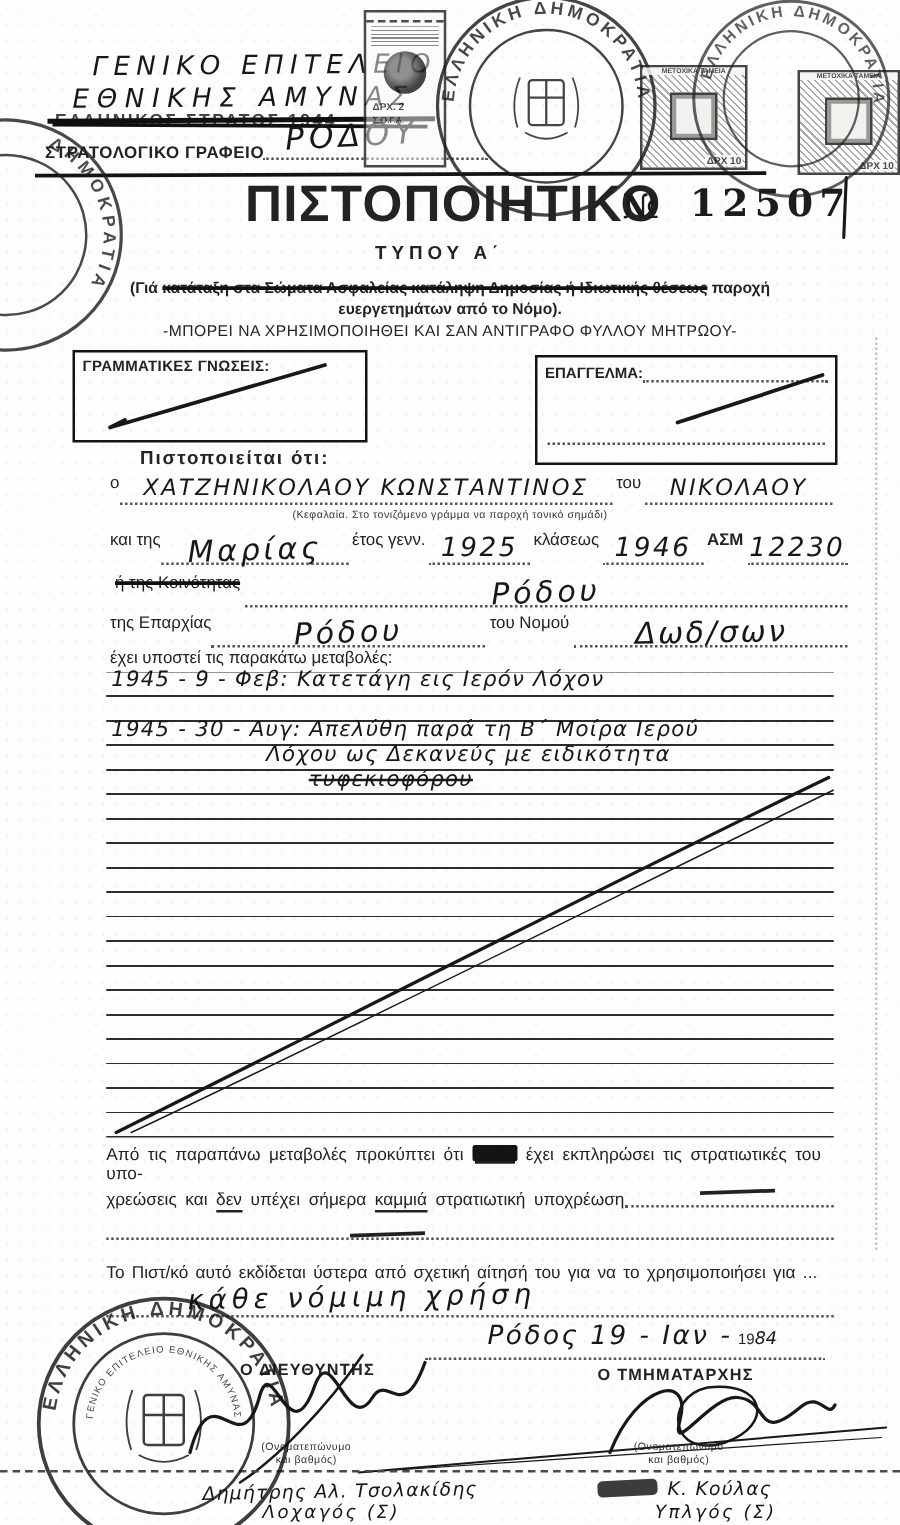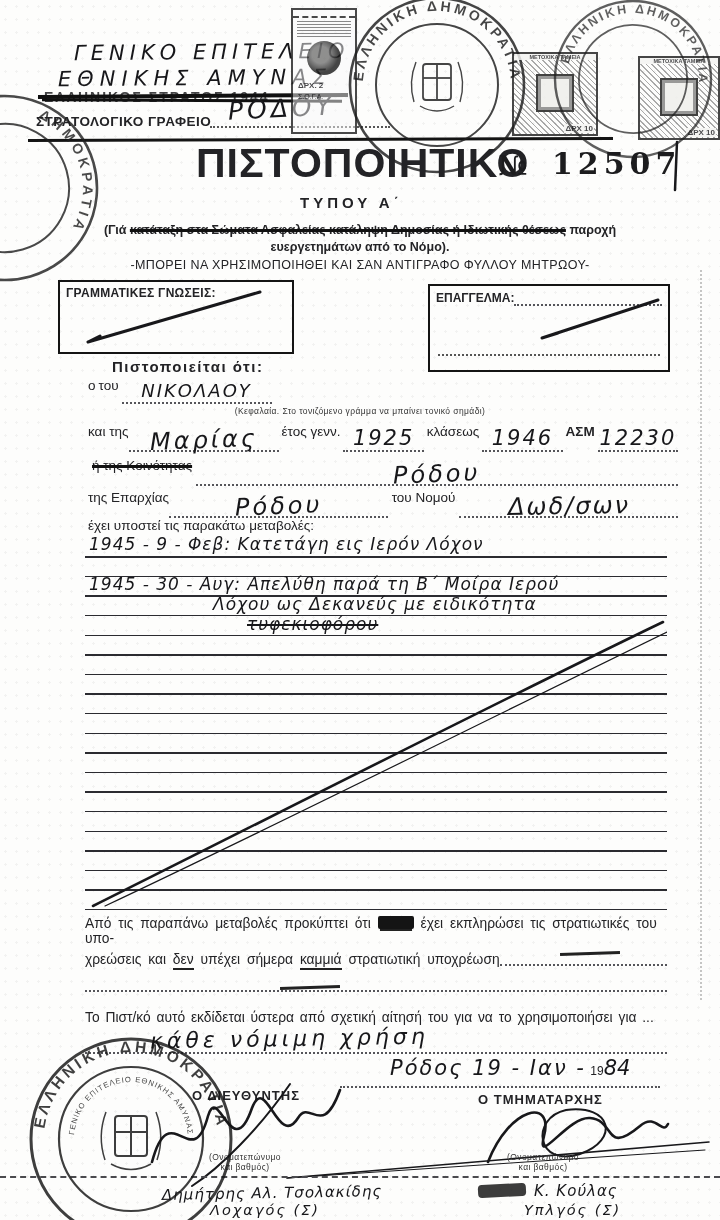--- a/index.html
+++ b/index.html
@@ -142,26 +142,29 @@
     <div style="position:absolute;left:8px;right:8px;bottom:14px;border-bottom:2.2px dotted #555;"></div>
     <svg width="238" height="84" style="position:absolute;left:0;top:0;">
       <path class="penline" d="M 112,52 L 228,14 M 112,52 L 128,47" stroke-width="3"></path>
     </svg>
   </div>
 
   <div class="abs printed b" style="left:112px;top:358px;font-size:15px;letter-spacing:1.5px;">Πιστοποιείται ότι:</div>
 
   <div class="abs row" style="left:88px;top:378px;width:578px;">
     <span class="printed" style="font-size:13.5px;">ο</span>
+    <span class="fill" style="height:24px;">
+      <span class="hw" style="font-size:18px;letter-spacing:2px;">ΧΑΤΖΗΝΙΚΟΛΑΟΥ ΚΩΝΣΤΑΝΤΙΝΟΣ</span>
+    </span>
     <span class="printed" style="font-size:13.5px;padding:0 3px;">του</span>
     <span class="fill" style="height:24px;max-width:150px;">
       <span class="hw" style="font-size:18px;letter-spacing:2px;">ΝΙΚΟΛΑΟΥ</span>
     </span>
   </div>
-  <div class="abs tiny" style="left:150px;top:406px;width:420px;text-align:center;">(Κεφαλαία. Στο τονιζόμενο γράμμα να μπαίνει τονικό σημάδι)</div>
+  <div class="abs tiny" style="left:150px;top:406px;width:420px;text-align:center;">(Κεφαλαία. Στο τονιζόμενο γράμμα να παροχή τονικό σημάδι)</div>
 
   <div class="abs row" style="left:88px;top:424px;width:590px;">
     <span class="printed" style="font-size:13.5px;">και της</span>
     <span class="fill" style="height:26px;min-width:150px;">
       <span class="hw" style="font-size:24px;letter-spacing:3px;transform:rotate(-2deg);display:inline-block;">Μαρίας</span>
     </span>
     <span class="printed" style="font-size:13.5px;padding:0 3px;">έτος γενν.</span>
     <span class="fill" style="height:26px;min-width:64px;">
       <span class="hw" style="font-size:21px;letter-spacing:2px;margin-top:32px;">1925</span>
     </span>
@@ -223,21 +226,21 @@
   <div class="abs" style="left:560px;top:952px;width:60px;height:2.5px;background:#222;transform:rotate(-2deg);"></div>
   <div class="abs" style="left:280px;top:986px;width:60px;height:2.5px;background:#222;transform:rotate(-2deg);"></div>
 
   <div class="abs printed" style="left:85px;top:1010px;width:590px;font-size:13.8px;word-spacing:2px;">Το Πιστ/κό αυτό εκδίδεται ύστερα από σχετική αίτησή του για να το χρησιμοποιήσει για ...</div>
   <div class="abs dotrow" style="left:85px;top:1050px;width:582px;height:2px;"></div>
   <div class="abs hw" style="left:150px;top:1026px;font-size:22px;letter-spacing:4px;transform:rotate(-1deg);">κάθε νόμιμη χρήση</div>
 
   <div class="abs dotrow" style="left:340px;top:1084px;width:320px;height:2px;"></div>
   <div class="abs" style="left:390px;top:1056px;white-space:nowrap;">
     <span class="hw" style="font-size:21px;letter-spacing:2px;">Ρόδος 19 - Ιαν -</span>
-    <span class="printed" style="font-size:12px;">19</span><span class="hw" style="font-size:21px;">84</span>
+    <span class="printed" style="font-size:12px;">19</span><span class="hw" style="font-size:14px;">84</span>
   </div>
 
   <div class="abs printed b" style="left:192px;top:1088px;font-size:13px;letter-spacing:1px;">Ο ΔΙΕΥΘΥΝΤΗΣ</div>
   <svg class="abs" width="230" height="110" viewBox="0 0 230 110" style="left:140px;top:1078px;">
     <path class="penline" d="M 12,84 C 30,16 52,98 68,38 C 78,4 92,88 112,30 C 126,-6 138,72 158,40 C 170,20 182,62 200,12" stroke-width="2.6"></path>
     <path class="penline" d="M 150,6 C 120,50 80,90 52,108" stroke-width="2"></path>
   </svg>
   <div class="abs tiny" style="left:200px;top:1152px;width:90px;text-align:center;line-height:10px;">
     <span>(Ονοματεπώνυμο</span><br>
     <span>και βαθμός)</span>

